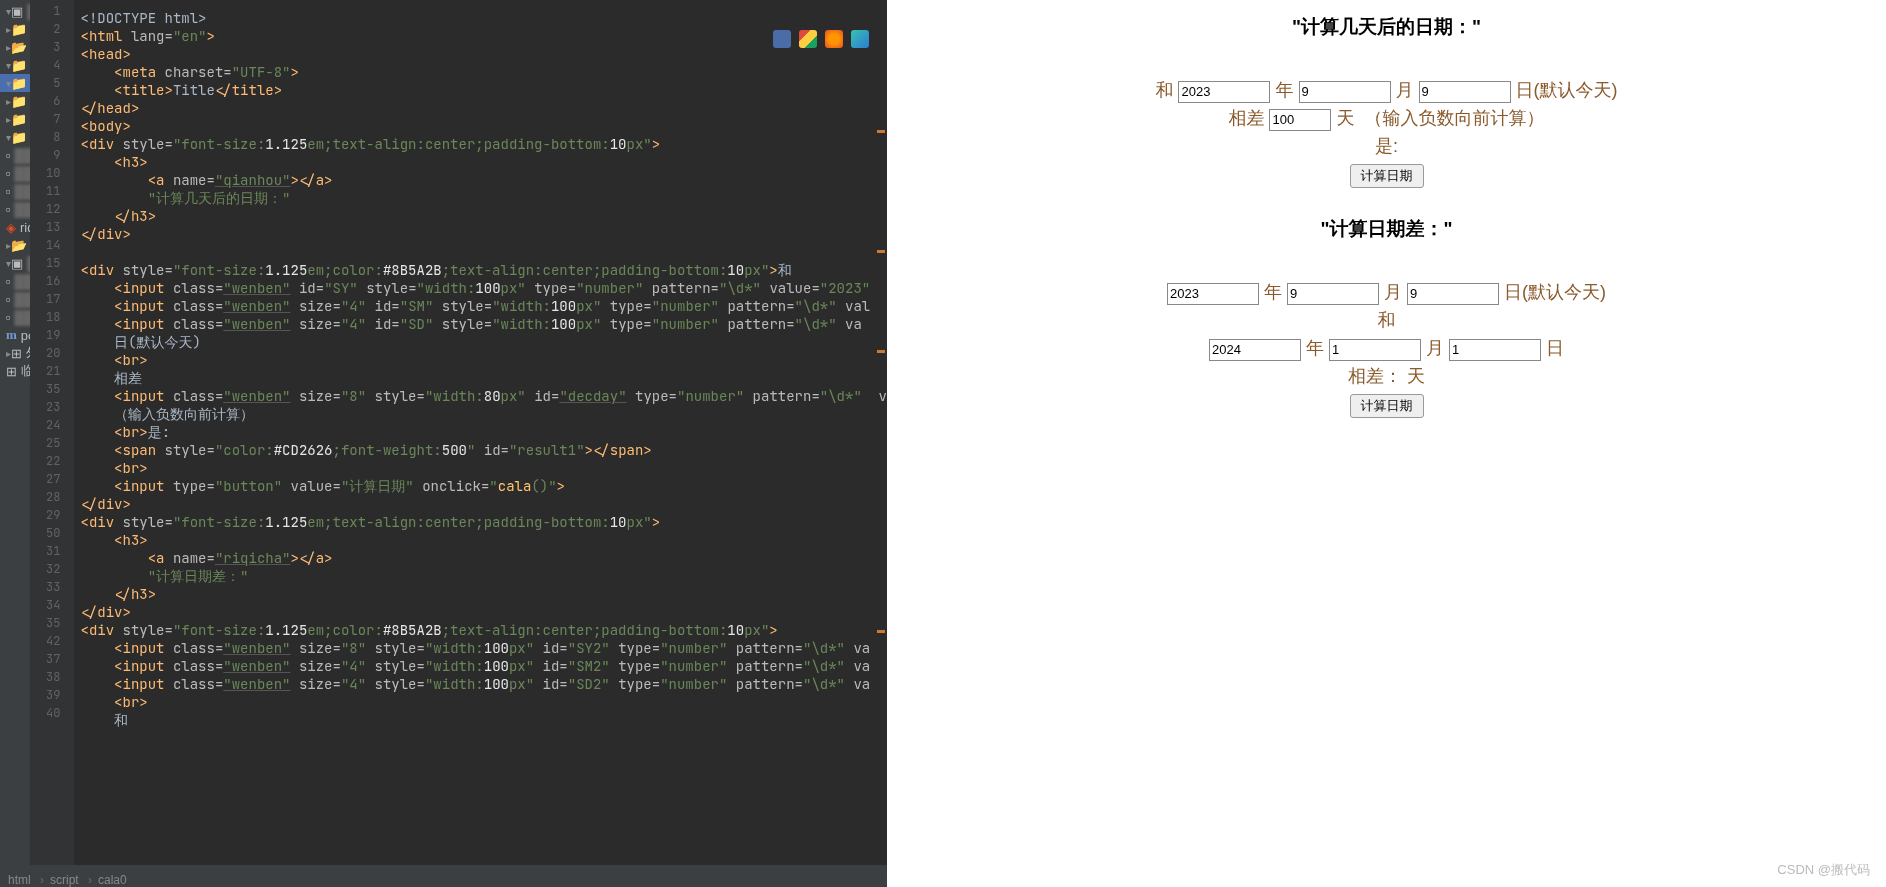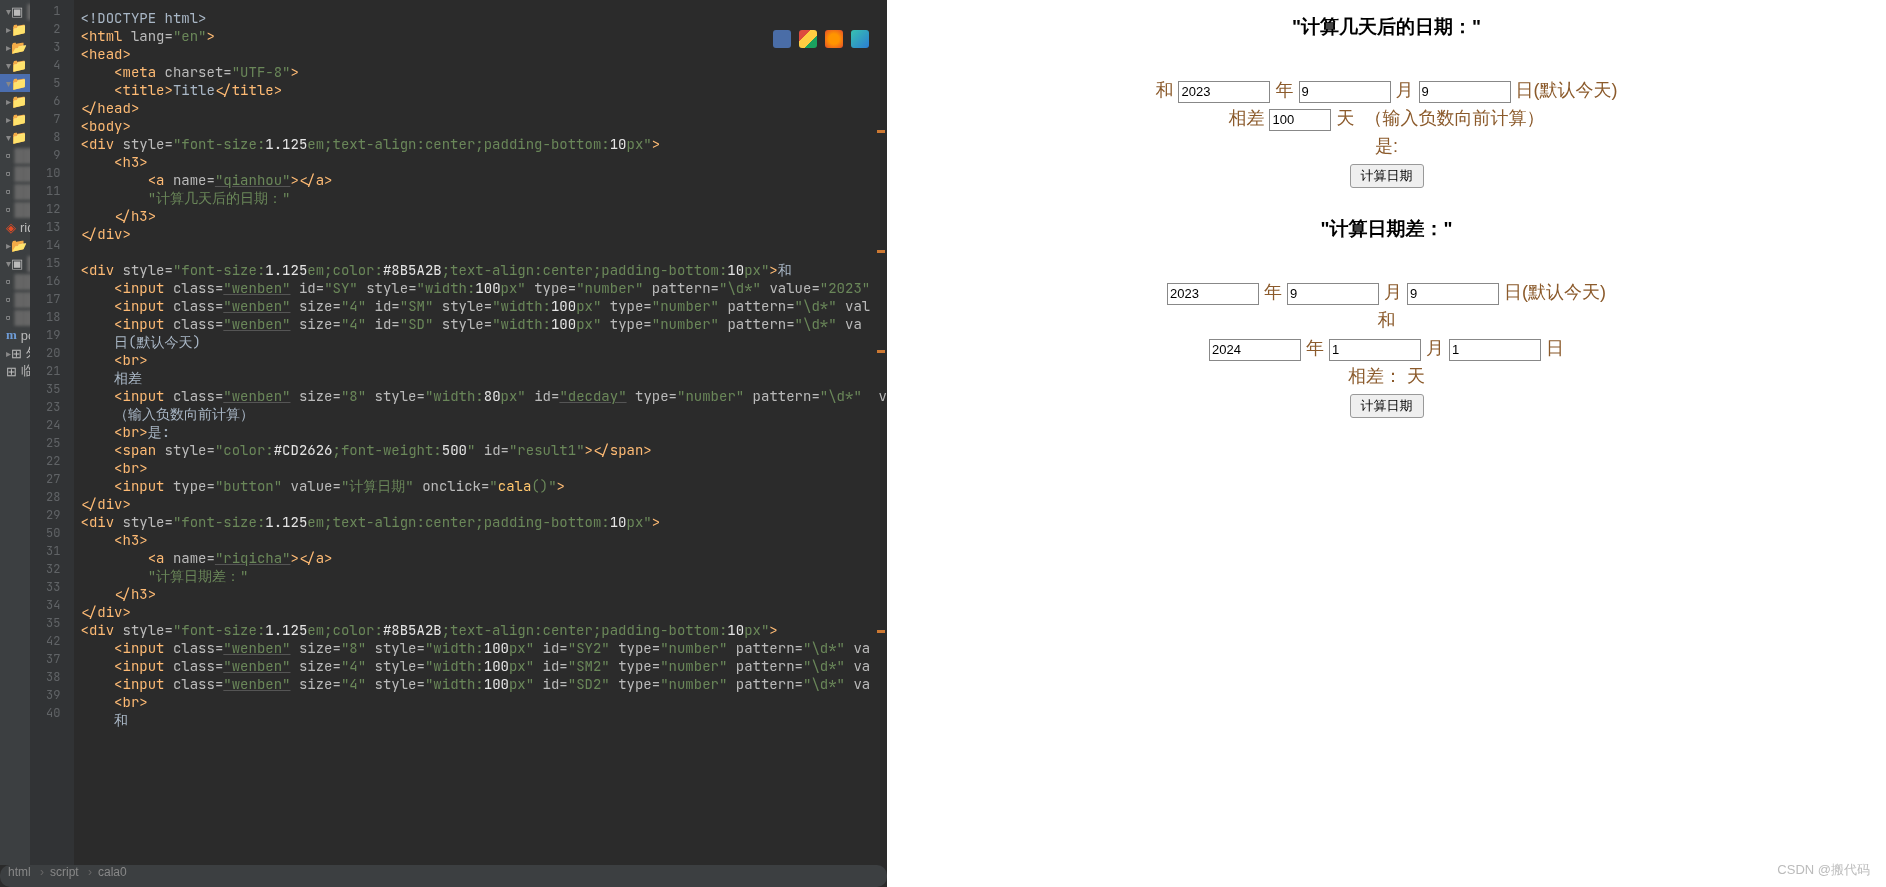--- a/index.html
+++ b/index.html
@@ -38,21 +38,21 @@
 .browser-icons { position: absolute; top: 30px; right: 18px; display: flex; gap: 8px; }
 .browser-icons span { width: 18px; height: 18px; border-radius: 3px; display: inline-block; }
 .bi1 { background: #4A6DA7; }
 .bi2 { background: linear-gradient(135deg,#DD4B3E 0 33%,#FFCD42 33% 66%,#1AA15F 66%); border-radius: 50%; }
 .bi3 { background: radial-gradient(circle,#FF9500 40%,#E24B2C 100%); border-radius: 50%; }
 .bi4 { background: linear-gradient(135deg,#37C2B1,#2B7CD3); border-radius: 50%; }
 
 .minimap { position: absolute; top: 0; right: 0; width: 12px; height: 100%; }
 .minimap i { position: absolute; right: 2px; width: 8px; height: 3px; background: #CC7832; }
 
-.crumbs { height: 22px; background: #3C3F41; color: #888; font-size: 12px; display: flex; align-items: flex-start; padding-left: 8px; gap: 6px; border-radius: 10px; }
+.crumbs { height: 22px; background: #3C3F41; color: #888; font-size: 12px; display: flex; align-items: flex-end; padding-left: 8px; gap: 6px; }
 .crumbs span:not(:last-child)::after { content: " ›"; color: #666; margin-left: 6px; }
 
 
 .preview { flex: 1; background: #fff; color: #000; font-size: 18px; text-align: center; padding-top: 6px; position: relative; }
 .preview h3 { font-size: 19px; margin: 8px 0 18px; font-weight: bold; }
 .preview .block { font-size: 18px; line-height: 28px; }
 .wenben { width: 92px; height: 22px; border: 1px solid #888; padding: 0 2px; font-size: 13px; background: #fff; }
 .wenben.sm { width: 62px; }
 .brown { color: #8B5A2B; margin-top: 36px; }
 .preview button { font-size: 13px; padding: 2px 10px; background: #EFEFEF; border: 1px solid #999; border-radius: 3px; }

